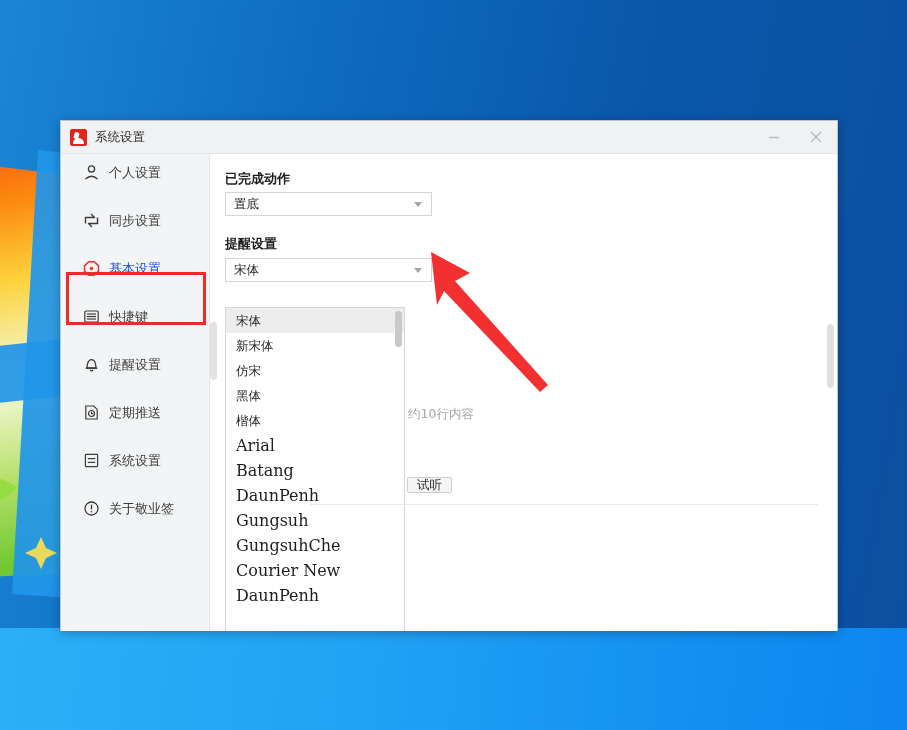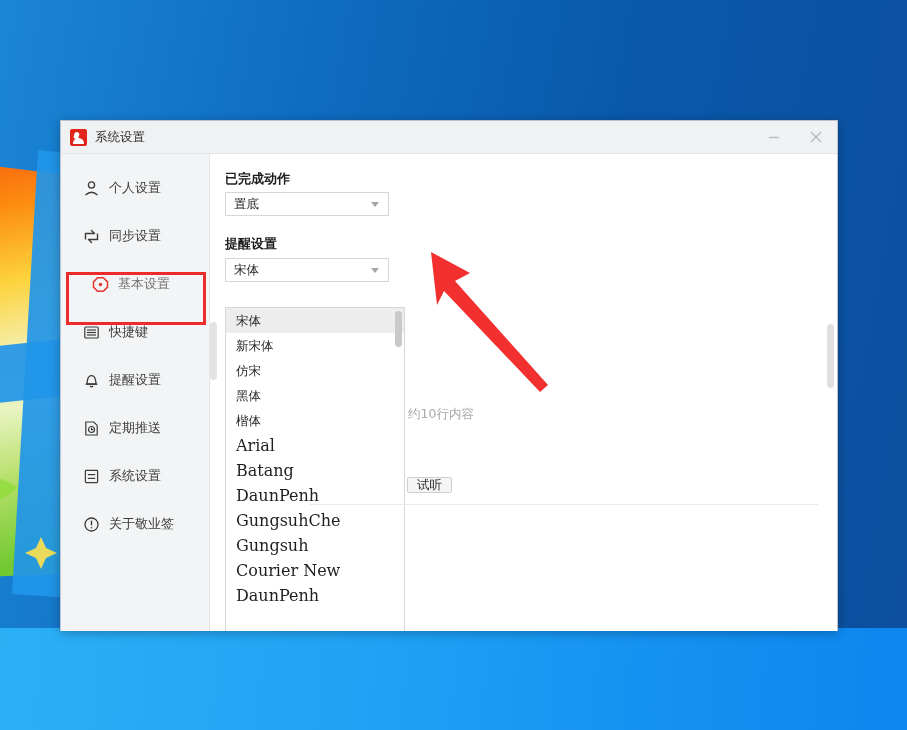--- a/index.html
+++ b/index.html
@@ -72,27 +72,27 @@
 
   
   #sidebar {
     width: 149px; flex: none;
     background: #f3f4f5;
     border-right: 1px solid #e6e7e9;
     padding-top: 10px;
     position: relative;
   }
   .nav-item {
-    height: 48px; display: flex; align-items: center;
+    height: 48px; display: flex; align-items: flex-start;
     padding-left: 22px; color: #3b3b3b; font-size: 13px;
     font-family: "DejaVu Sans", sans-serif;
   }
   .nav-item .ico { width: 17px; height: 17px; flex: none; margin-right: 9px; color: #3b3b3b; }
   .nav-item .ico svg { display: block; }
-  .nav-item.active { color: #737373; margin-left: 9px; }
+  .nav-item.active { color: #1d4ed8; }
   .nav-item.active .ico { color: #e8322c; }
   #nav-highlight {
     position: absolute; left: 5px; top: 118px;
     width: 140px; height: 53px;
     border: 3px solid #ec2b2b;
     pointer-events: none;
   }
 
   
   #content {
@@ -100,21 +100,21 @@
   }
   #content-inner { position: absolute; left: 0; top: 0; right: 0; bottom: 0; }
 
   .field-label {
     position: absolute;
     font-size: 13px; font-weight: bold; color: #1d1d1d;
     font-family: "DejaVu Sans", sans-serif;
   }
   .combo {
     position: absolute;
-    width: 164px; height: 24px;
+    width: 207px; height: 24px;
     border: 1px solid #d6d6d6; background: #fff;
     display: flex; align-items: center;
   }
   .combo .val {
     margin-left: 8px; font-size: 12.5px; color: #232323;
     font-family: "DejaVu Sans", sans-serif;
   }
   .combo .caret {
     margin-left: auto; margin-right: 9px;
     width: 0; height: 0;
@@ -350,22 +350,22 @@
           <div id="font-list">
             <div id="font-options">
                 <div class="font-opt sel">宋体</div>
                 <div class="font-opt">新宋体</div>
                 <div class="font-opt">仿宋</div>
                 <div class="font-opt">黑体</div>
                 <div class="font-opt">楷体</div>
                 <div class="font-opt latin">Arial</div>
                 <div class="font-opt latin">Batang</div>
                 <div class="font-opt latin">DaunPenh</div>
+                <div class="font-opt latin">Gungsuh</div>
                 <div class="font-opt latin">GungsuhChe</div>
-                <div class="font-opt latin">Gungsuh</div>
                 <div class="font-opt latin">Courier New</div>
                 <div class="font-opt latin">DaunPenh</div>
               </div>
             <div id="font-list-thumb"></div>
           </div>
 
           <div id="preview-thumb"></div>
           <div id="preview-hint">约10行内容</div>
           <div id="audition-btn">试听</div>
           <div id="content-divider"></div>

